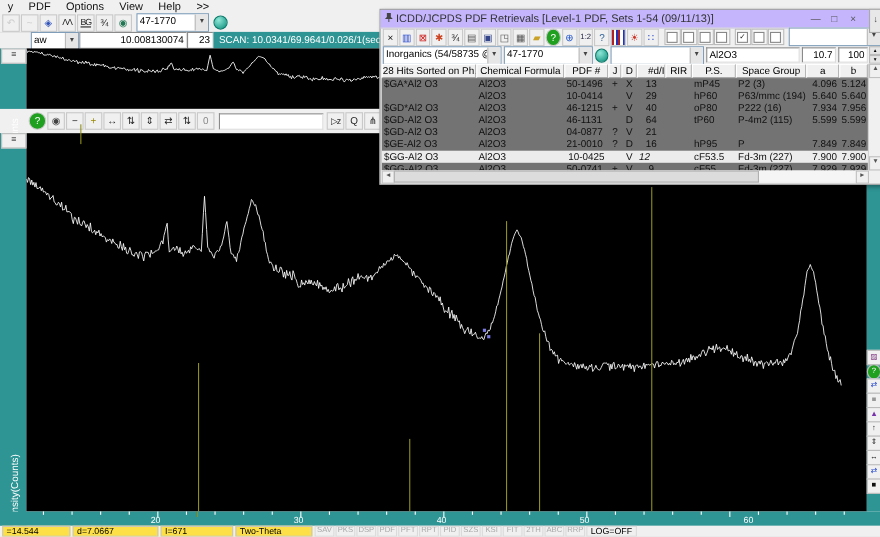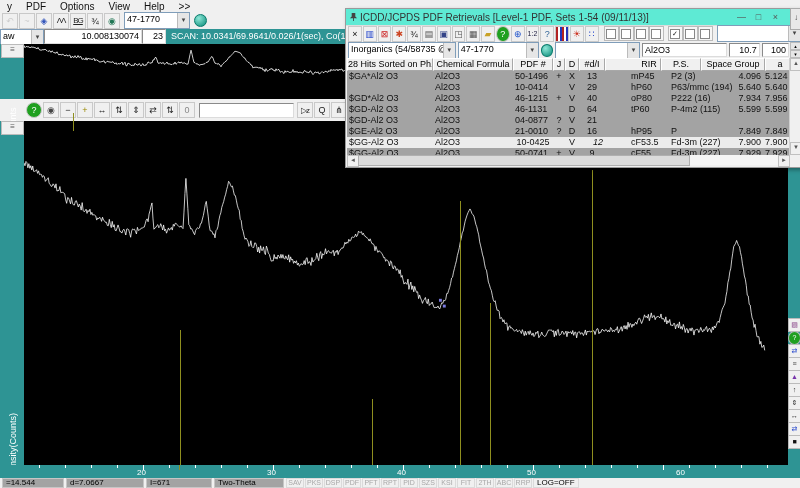--- a/index.html
+++ b/index.html
@@ -37,37 +37,37 @@
   #midtb{position:absolute;left:24px;top:99px;width:322px;height:22px;background:#f0f0f0;display:flex;align-items:center;padding-left:2px;z-index:1;}
   #mainplot{position:absolute;left:24px;top:121px;width:764px;height:344px;background:#000;}
   #rstrip{position:absolute;left:788px;top:121px;width:12px;height:344px;z-index:2;}
   .rbtn{position:absolute;left:0;width:11px;height:12px;background:#f0f0f0;border:1px solid #bbb;
         font-size:7px;line-height:10px;text-align:center;overflow:hidden;}
   
   #axis{position:absolute;left:0;top:465px;width:800px;height:13px;z-index:4;}
   .tick{position:absolute;top:0;width:1px;background:#fff;}
   .alabel{position:absolute;top:3px;color:#fff;font-size:8px;}
   #sbar{position:absolute;left:0;top:478px;width:800px;height:10px;background:#f0f0f0;display:flex;align-items:center;padding-left:2px;z-index:5;}
-  .sval{border:1px solid #c6c6c6;background:#a3a3a3;height:8px;line-height:8px;font-size:8px;padding:0 3px;margin-right:2px;overflow:hidden;white-space:nowrap;}
+  .sval{border:1px solid #c6c6c6;background:#fde047;height:8px;line-height:8px;font-size:8px;padding:0 3px;margin-right:2px;overflow:hidden;white-space:nowrap;}
   .sind{border:1px solid #dadada;height:8px;line-height:8px;width:16px;text-align:center;color:#a8a8a8;font-size:7px;margin-right:1px;overflow:hidden;}
   .slog{border:1px solid #dadada;height:8px;line-height:8px;font-size:8px;color:#000;padding:0 3px;}
   
   #icdd{position:absolute;left:345px;top:8px;width:455px;height:158px;background:#f0f0f0;
         border:1px solid #9a9a9a;box-shadow:2px 2px 4px rgba(0,0,0,.35);z-index:10;}
-  #wtitlebar{position:absolute;left:0;top:0;right:0;height:16px;background:#5eead4;border-bottom:1px solid #dcdcdc;
+  #wtitlebar{position:absolute;left:0;top:0;right:0;height:16px;background:#c4b5fd;border-bottom:1px solid #dcdcdc;
              display:flex;align-items:center;font-size:10px;color:#333;}
   .wbtn{width:15px;height:13px;text-align:center;line-height:13px;font-size:9px;color:#555;margin-left:2px;}
   #wtb1{position:absolute;left:0;top:16px;right:0;height:17px;display:flex;align-items:center;padding-left:2px;}
   #wtb2{position:absolute;left:0;top:33px;right:0;height:16px;display:flex;align-items:center;padding-left:2px;}
   .chkcell{width:13px;height:13px;background:#f6f6f6;border:1px solid #bbb;display:inline-flex;align-items:center;justify-content:center;}
   .chk{width:8px;height:8px;background:#fff;border:1px solid #888;font-size:7px;line-height:8px;text-align:center;color:#222;}
   #thead{position:absolute;left:1px;top:49px;right:11px;height:13px;display:flex;overflow:hidden;}
   .th{background:#f0f0f0;border:1px solid;border-color:#fff #a8a8a8 #a8a8a8 #fff;font-size:9px;line-height:11px;
       text-align:center;overflow:hidden;white-space:nowrap;flex:none;}
-  #tbody{position:absolute;left:1px;top:62px;right:11px;height:84px;overflow:hidden;background:#a3a3a3;}
+  #tbody{position:absolute;left:1px;top:62px;right:11px;height:84px;overflow:hidden;background:#737373;}
   .trow{display:flex;height:11px;}
   .trow.hl{background:#ececec;}
   .td{font-size:9px;line-height:11px;white-space:nowrap;overflow:hidden;padding:0 2px;flex:none;color:#111;}
   #vsb{position:absolute;right:0;top:49px;width:11px;height:97px;background:#f0f0f0;border-left:1px solid #d0d0d0;}
   .sbbtn{position:absolute;left:0;width:10px;height:11px;background:#f0f0f0;border:1px solid #c0c0c0;
          font-size:6px;line-height:9px;text-align:center;color:#555;}
   #hsb{position:absolute;left:1px;right:11px;bottom:2px;height:10px;background:#f5f5f5;}
   .hsbbtn{position:absolute;top:0;width:10px;height:10px;background:#f0f0f0;border:1px solid #c0c0c0;
           font-size:6px;line-height:8px;text-align:center;color:#555;}
   #hthumb{position:absolute;left:11px;top:0;width:330px;height:9px;background:#dcdcdc;border:1px solid #b0b0b0;}
@@ -116,21 +116,21 @@
         <div class="combo" style="width: 64px;">
           <span class="ctext">47-1770</span>
           <div class="carrow">▾</div>
         </div>
       </span>
     <span class="gem" style="margin-left:4px;"></span>
   </div>
 
   <div id="row2">
     <span id="r2combo" style="display:inline-flex;">
-        <div class="combo" style="width: 42px;">
+        <div class="combo" style="width: 42px; margin-left: 28px;">
           <span class="ctext">aw</span>
           <div class="carrow">▾</div>
         </div>
       </span>
     <span class="sunken" style="width:92px;font-size:9px;line-height:13px;text-align:right;padding:0 2px;">10.008130074</span>
     <span class="sunken" style="width:18px;font-size:9px;line-height:13px;text-align:right;padding:0 2px;">23</span>
     <div id="scanbar" class="teal">SCAN: 10.0341/69.9641/0.026/1(sec), Co(112kV,31m</div>
   </div>
 
   <div class="lstrip teal" style="top:44px;height:55px;">
@@ -409,22 +409,22 @@
           <span style="font-size: 5px; line-height: 6px; width: 9px; text-align: center; background: rgb(230, 230, 230); border: 1px solid rgb(187, 187, 187);">▴</span>
           <span style="font-size: 5px; line-height: 6px; width: 9px; text-align: center; background: rgb(230, 230, 230); border: 1px solid rgb(187, 187, 187);">▾</span>
         </span>
       </div>
     <div id="thead">
         <div class="th" style="width: 84px;">28 Hits Sorted on Ph...</div>
         <div class="th" style="width: 78px;">Chemical Formula</div>
         <div class="th" style="width: 38px;">PDF #</div>
         <div class="th" style="width: 10px;">J</div>
         <div class="th" style="width: 12px;">D</div>
-        <div class="th" style="width: 24px;">#d/I</div>
-        <div class="th" style="width: 22px; padding-left: 32px;">RIR</div>
+        <div class="th" style="width: 24px; text-align: right;">#d/I</div>
+        <div class="th" style="width: 22px;">RIR</div>
         <div class="th" style="width: 38px;">P.S.</div>
         <div class="th" style="width: 62px;">Space Group</div>
         <div class="th" style="width: 28px;">a</div>
         <div class="th" style="width: 24px;">b</div>
       </div>
     <div id="tbody">
         <div class="trow">
           <div class="td" style="width: 82px; text-align: left;">$GA*Al2 O3</div>
           <div class="td" style="width: 76px; text-align: left;">Al2O3</div>
           <div class="td" style="width: 36px; text-align: left;">50-1496</div>
@@ -501,21 +501,21 @@
           <div class="td" style="width: 60px; text-align: left;">P</div>
           <div class="td" style="width: 26px; text-align: right;">7.849</div>
           <div class="td" style="width: 22px; text-align: right;">7.849</div>
         </div>
         <div class="trow hl">
           <div class="td" style="width: 82px; text-align: left;">$GG-Al2 O3</div>
           <div class="td" style="width: 76px; text-align: left;">Al2O3</div>
           <div class="td" style="width: 36px; text-align: center;">10-0425</div>
           <div class="td" style="width: 8px; text-align: center;"></div>
           <div class="td" style="width: 10px; text-align: center;">V</div>
-          <div class="td" style="width: 22px; text-align: right; font-style: italic;">12</div>
+          <div class="td" style="width: 22px; text-align: left; font-style: italic;">12</div>
           <div class="td" style="width: 20px; text-align: right;"></div>
           <div class="td" style="width: 36px; text-align: left;">cF53.5</div>
           <div class="td" style="width: 60px; text-align: left;">Fd-3m (227)</div>
           <div class="td" style="width: 26px; text-align: right;">7.900</div>
           <div class="td" style="width: 22px; text-align: right;">7.900</div>
         </div>
         <div class="trow">
           <div class="td" style="width: 82px; text-align: left;">$GG-Al2 O3</div>
           <div class="td" style="width: 76px; text-align: left;">Al2O3</div>
           <div class="td" style="width: 36px; text-align: left;">50-0741</div>

